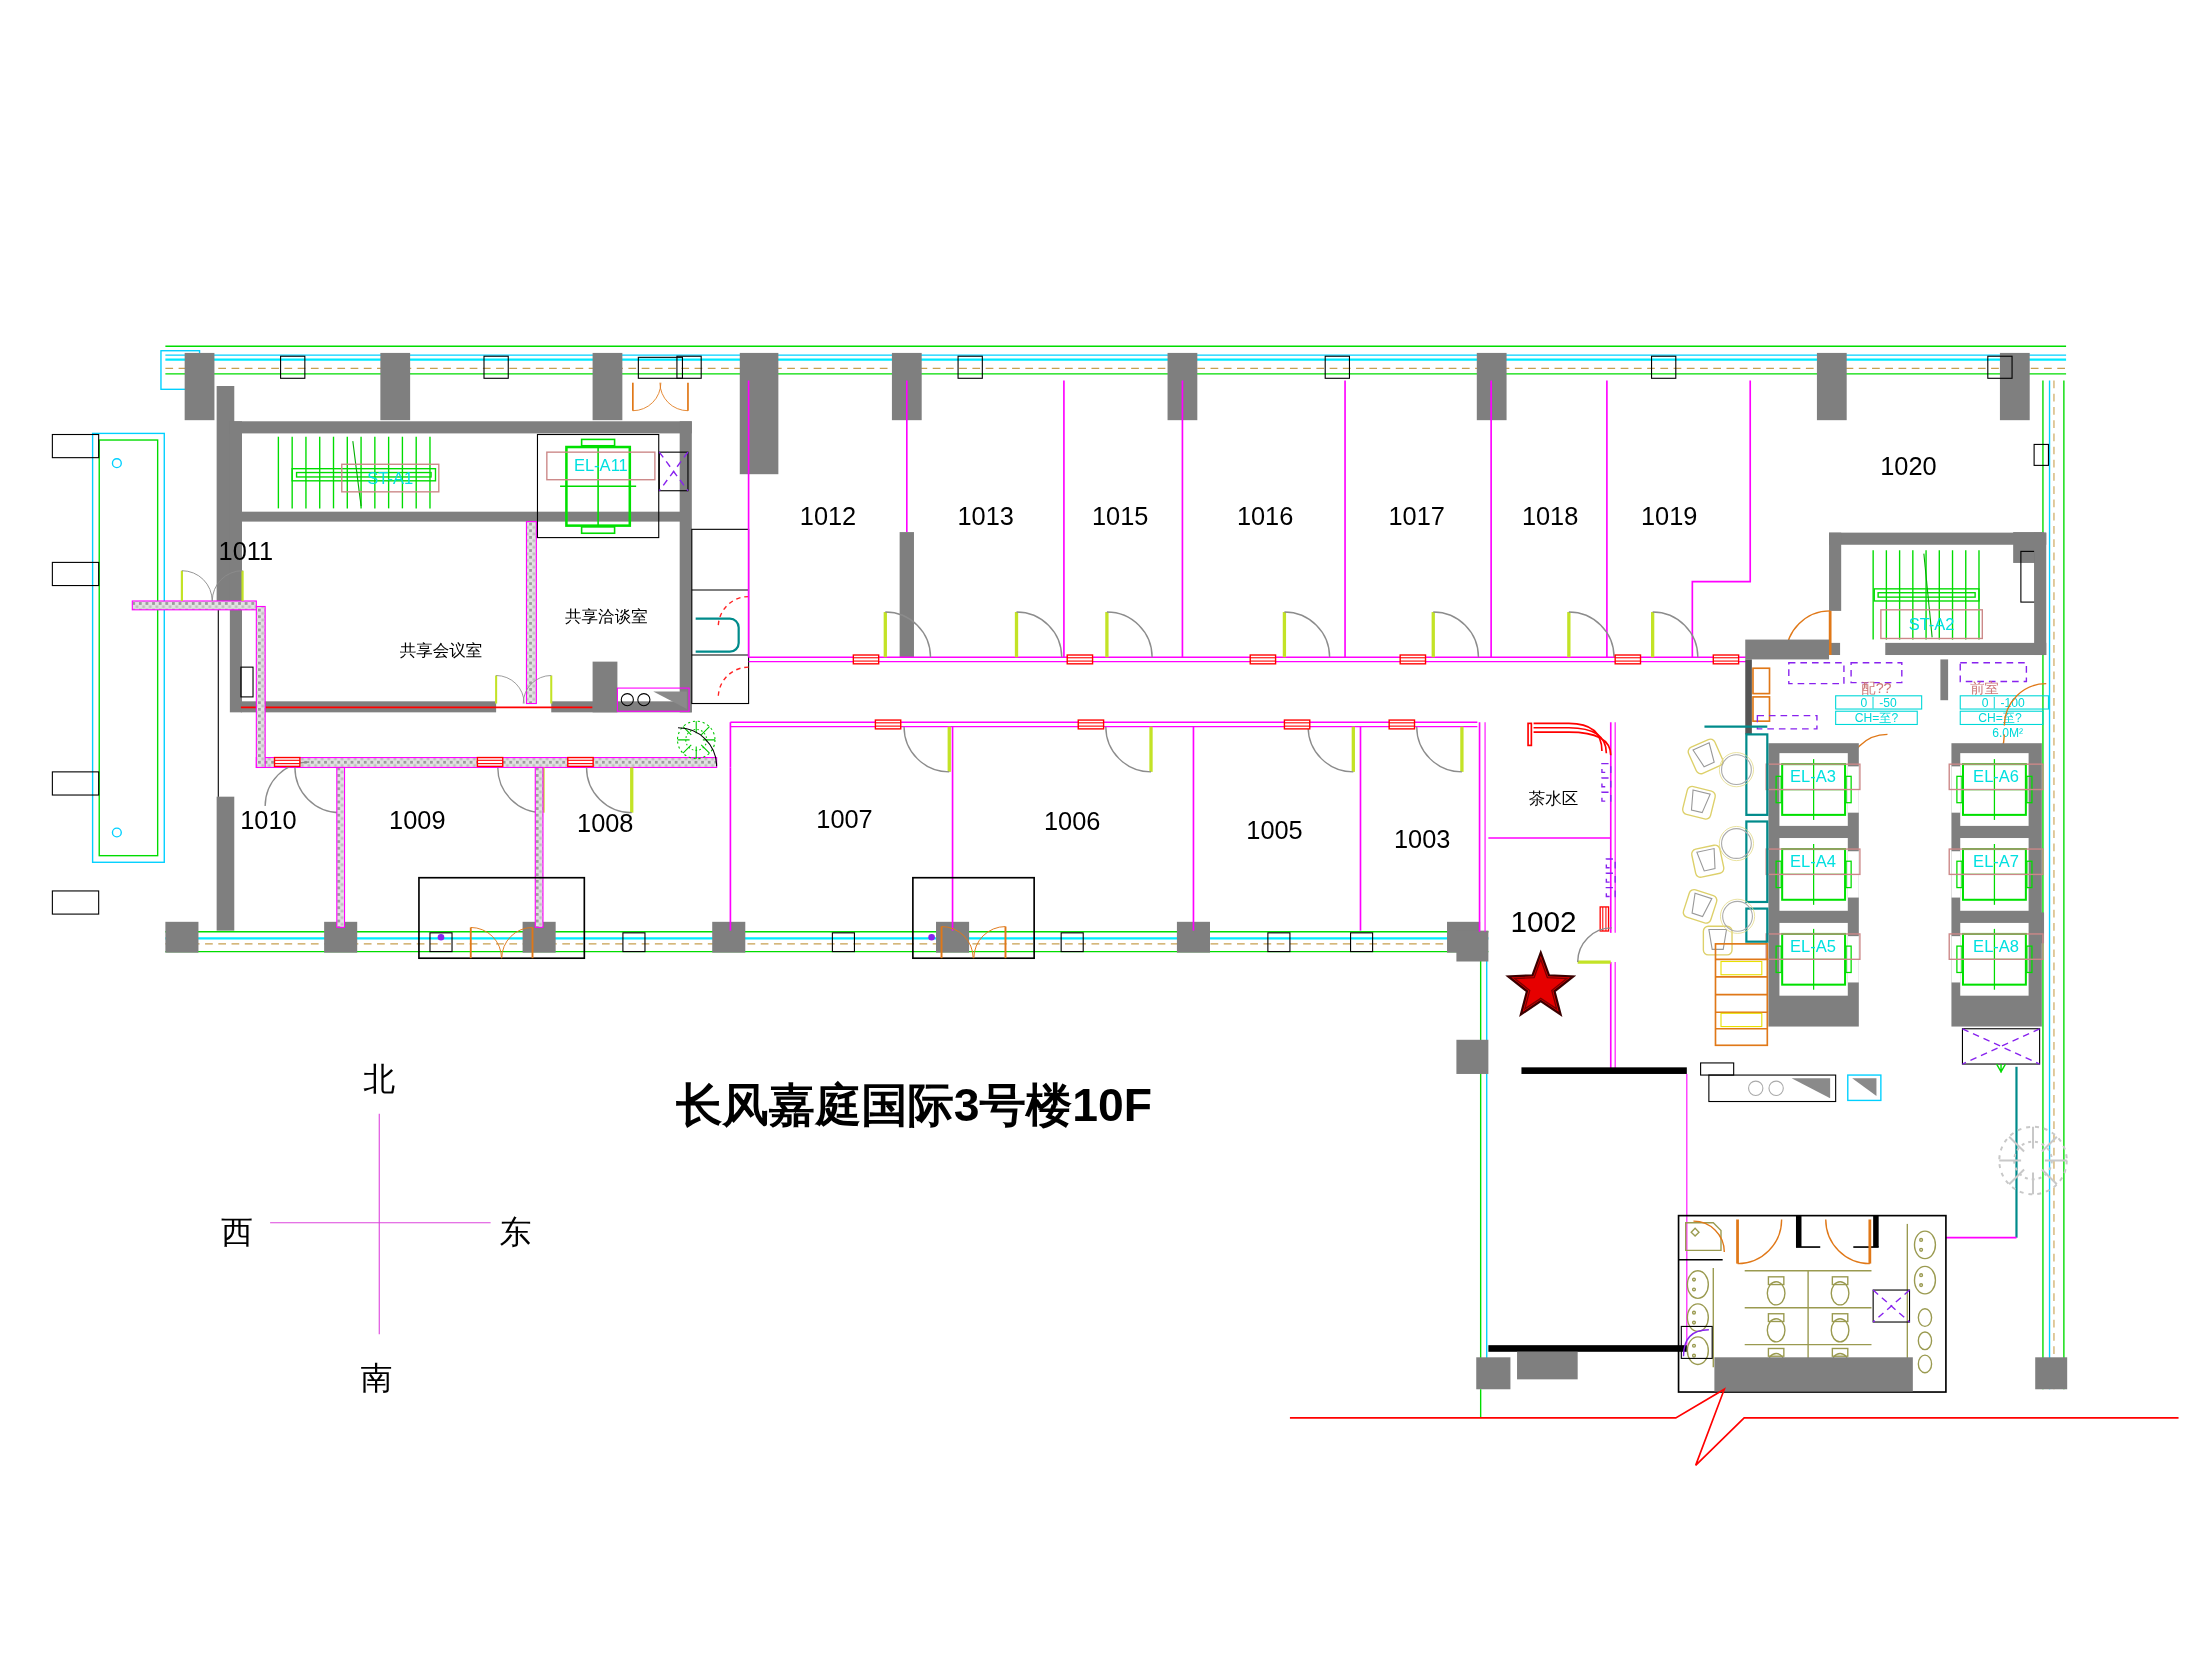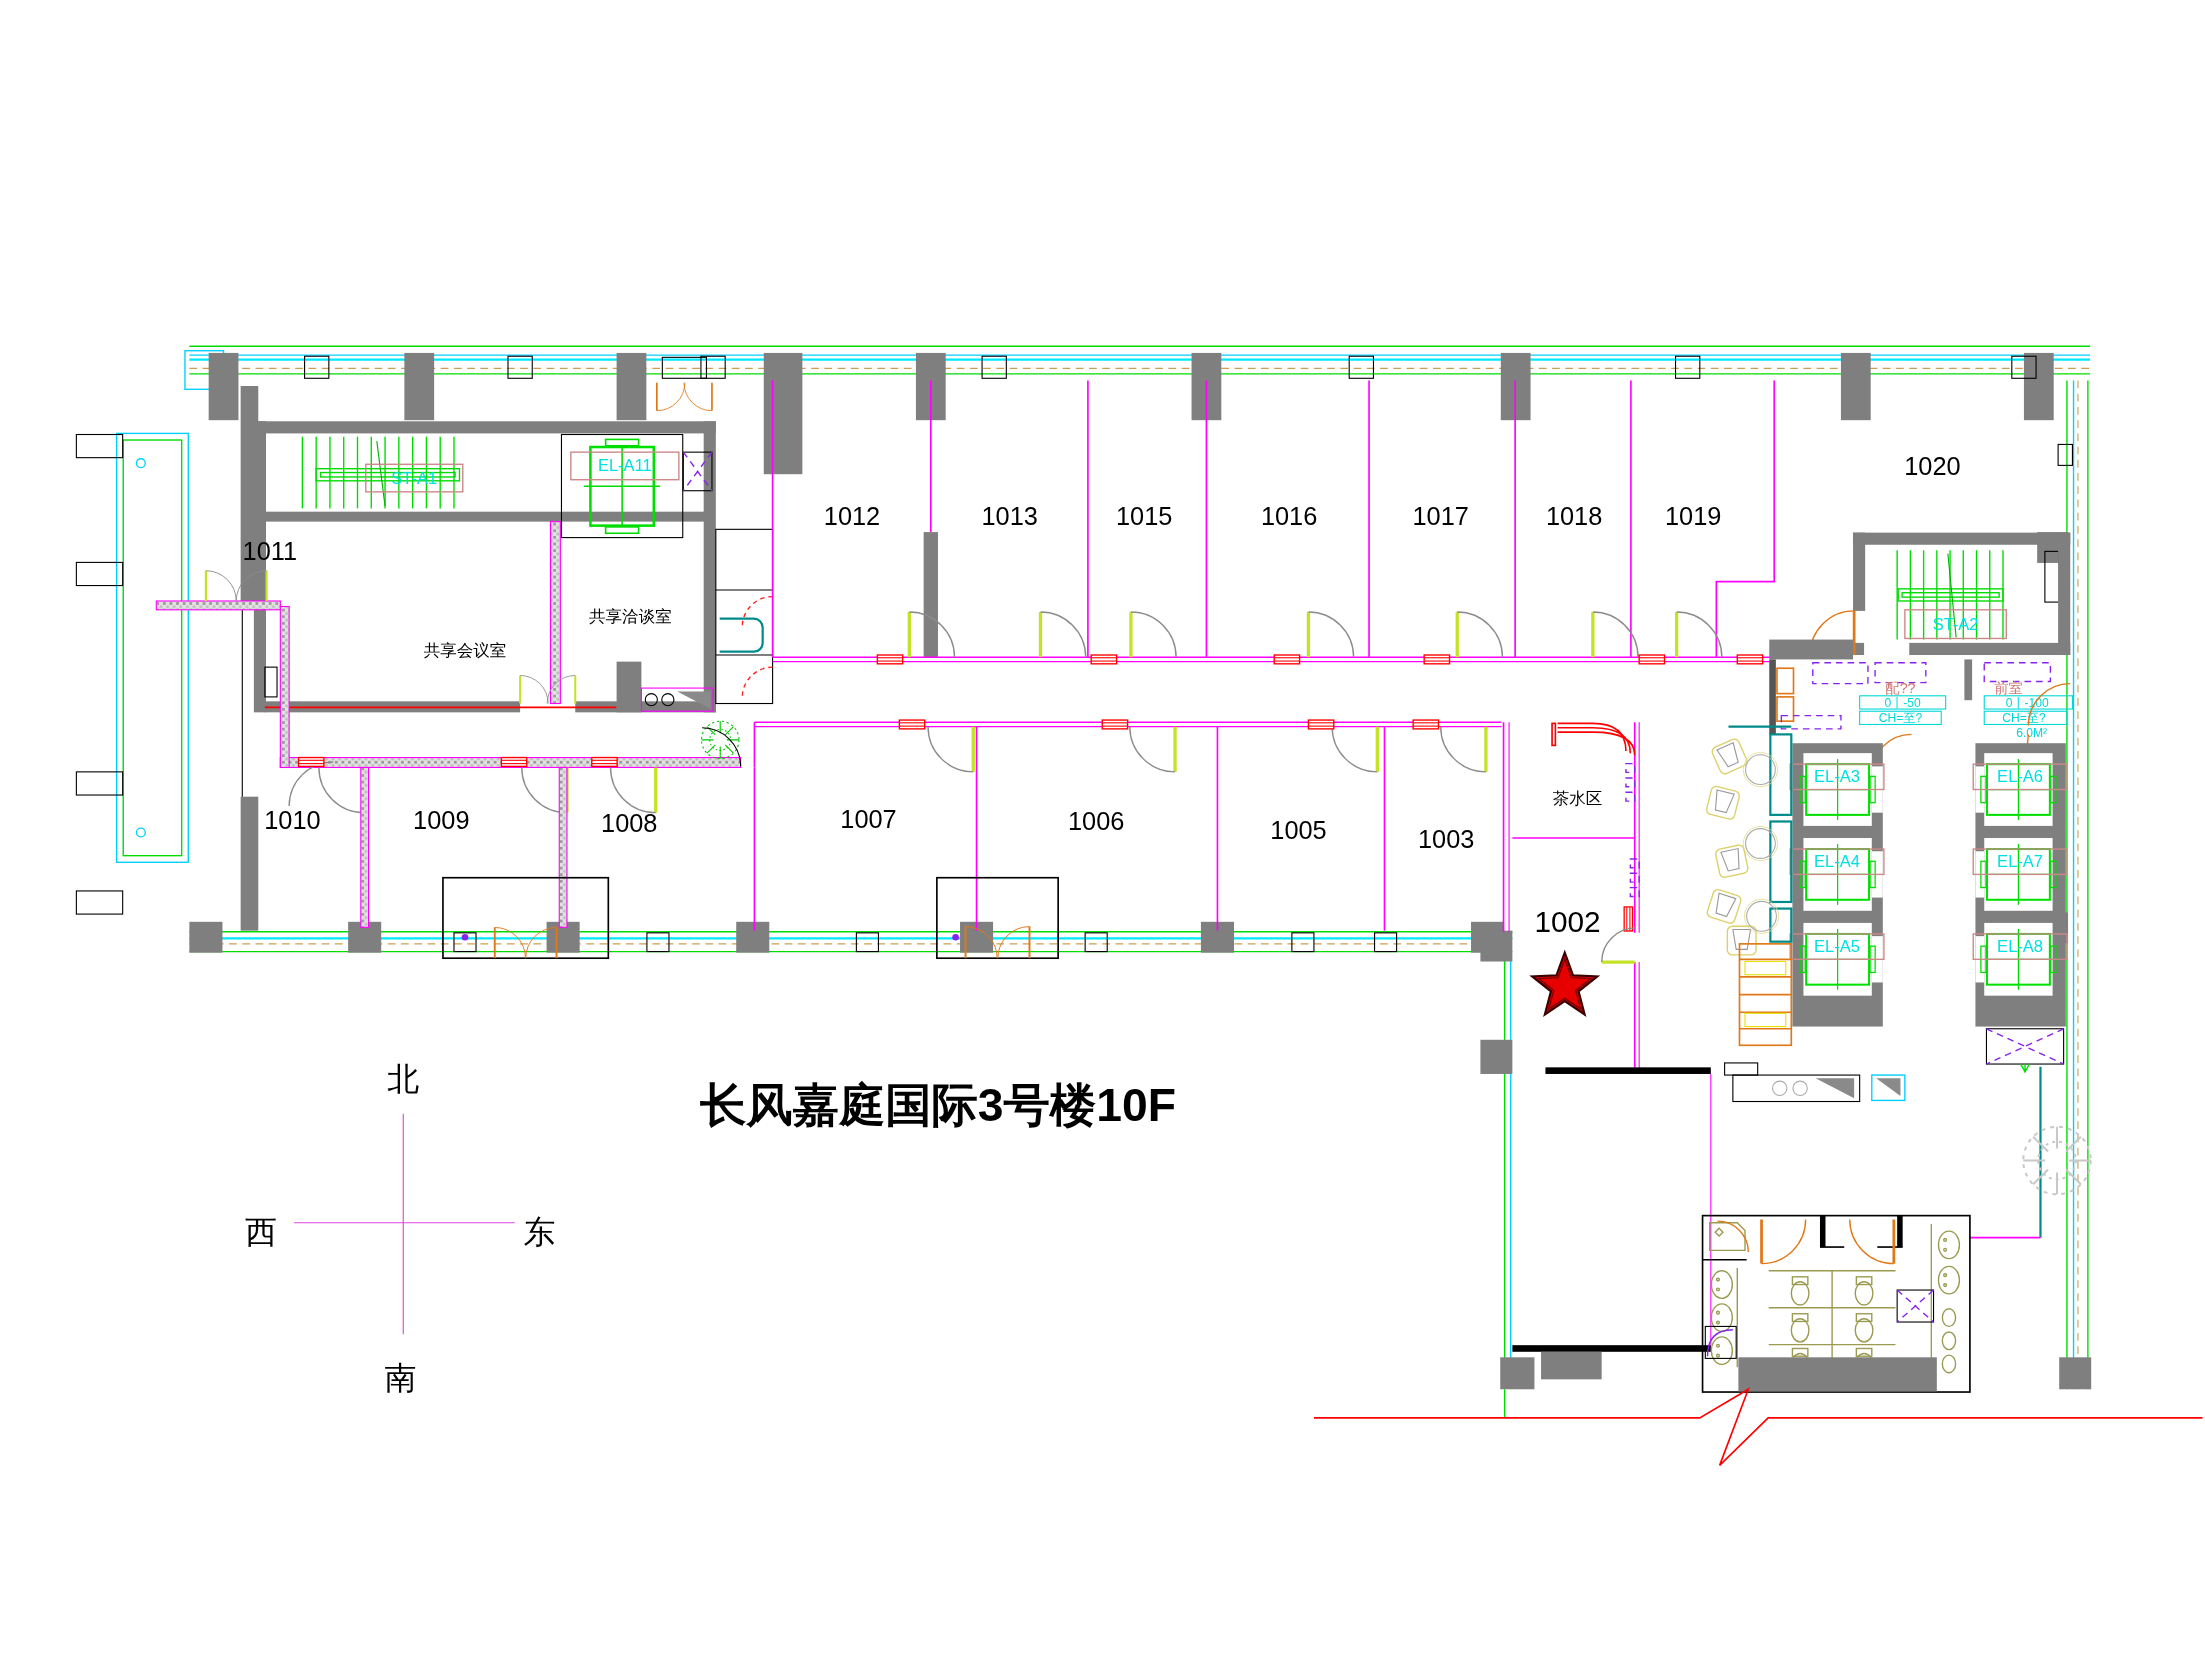--- a/index.html
+++ b/index.html
@@ -1,16 +1,16 @@
 <!DOCTYPE html>
 <html style="font-size:8.8px"><head>
 <meta charset="utf-8">
 <style>
   html,body{margin:0;padding:0;background:#ffffff;}
-  #stage{width:1778px;height:1654px;position:relative;background:#fff;padding-left:24px;}
+  #stage{width:1778px;height:1654px;position:relative;background:#fff;}
   svg{display:block;}
   svg text{font-family:"Liberation Sans","DejaVu Sans",sans-serif;fill:#000;}
   .w{fill:#7f7f7f;stroke:none;}
   .blk{stroke:#000;fill:none;stroke-width:3;}
   .blk2{stroke:#000;fill:none;stroke-width:2;}
   .mg{stroke:#ff00ff;fill:none;stroke-width:3;}
   .mgt{stroke:#ff00ff;fill:none;stroke-width:2;}
   .grn{stroke:#00dc00;fill:none;stroke-width:2.5;}
   .grnT{stroke:#00e000;fill:none;stroke-width:4;}
   .cy{stroke:#00d0ff;fill:none;stroke-width:2.5;}

